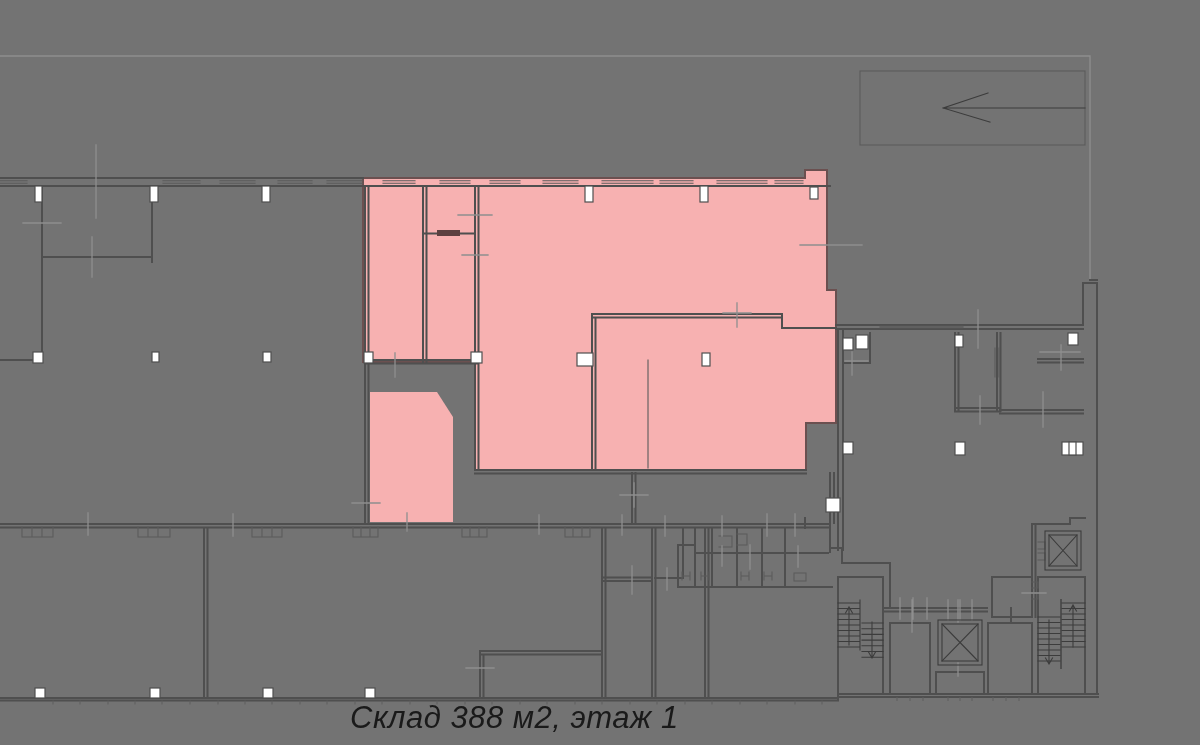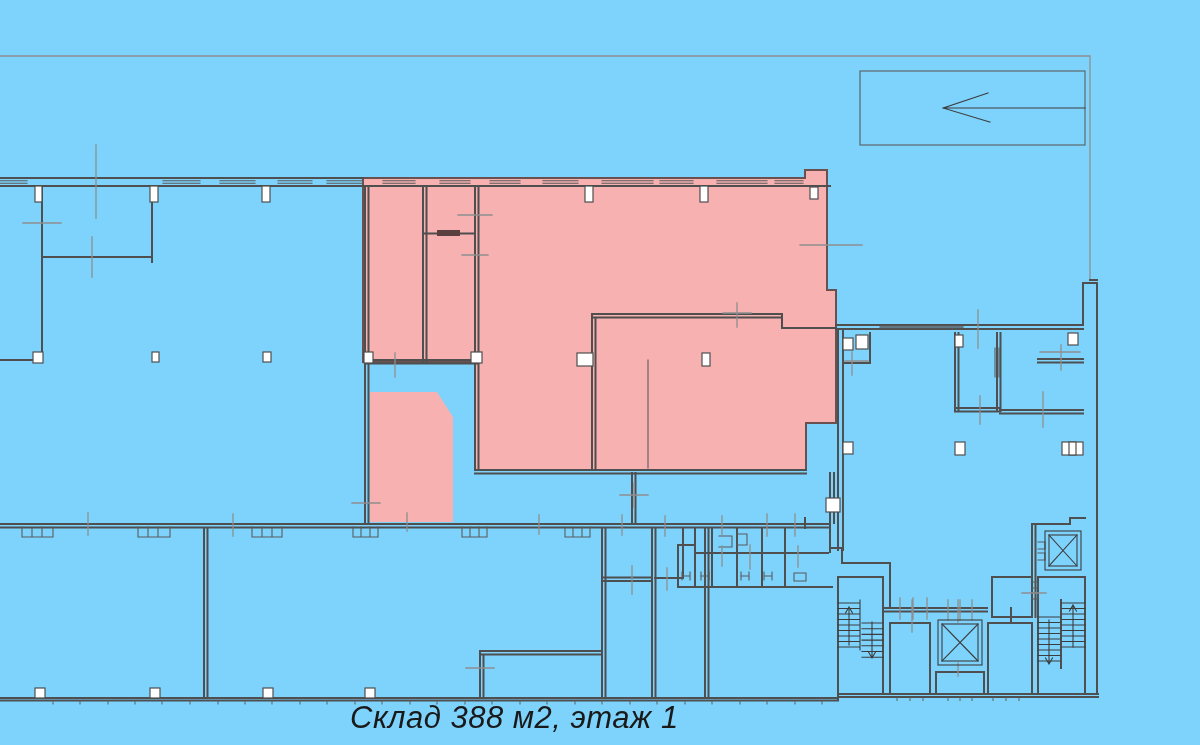--- a/index.html
+++ b/index.html
@@ -1,16 +1,16 @@
 <!DOCTYPE html>
 <html style="--highlight: #F7B1B1; --caption-color: #1A1A1A;"><head>
 <meta charset="utf-8">
 <style>
   html,body{margin:0;padding:0;background:#fff;}
-  #stage{position:relative;width:1200px;height:745px;background:#7dd3fc;overflow:hidden;
+  #stage{position:relative;width:1200px;height:745px;background:#737373;overflow:hidden;
          font-family:"Liberation Sans",sans-serif;}
   #plan{position:absolute;left:0;top:0;}
   .caption{position:absolute;left:350px;top:700px;width:520px;
            font-family:"Liberation Sans",sans-serif;
            font-style:italic;font-size:31px;letter-spacing:.5px;
            color:var(--caption-color,#1a1a1a);white-space:nowrap;}
   .pinkMain{fill:var(--highlight,#f7b1b1);stroke:#6b5050;stroke-width:2;}
   .pinkSoft{fill:var(--highlight,#f7b1b1);}
   .w2{stroke:#4f4f4f;stroke-width:2;fill:none;stroke-linecap:square;}
   .w1{stroke:#5b5b5b;stroke-width:1.1;fill:none;stroke-linecap:square;}

